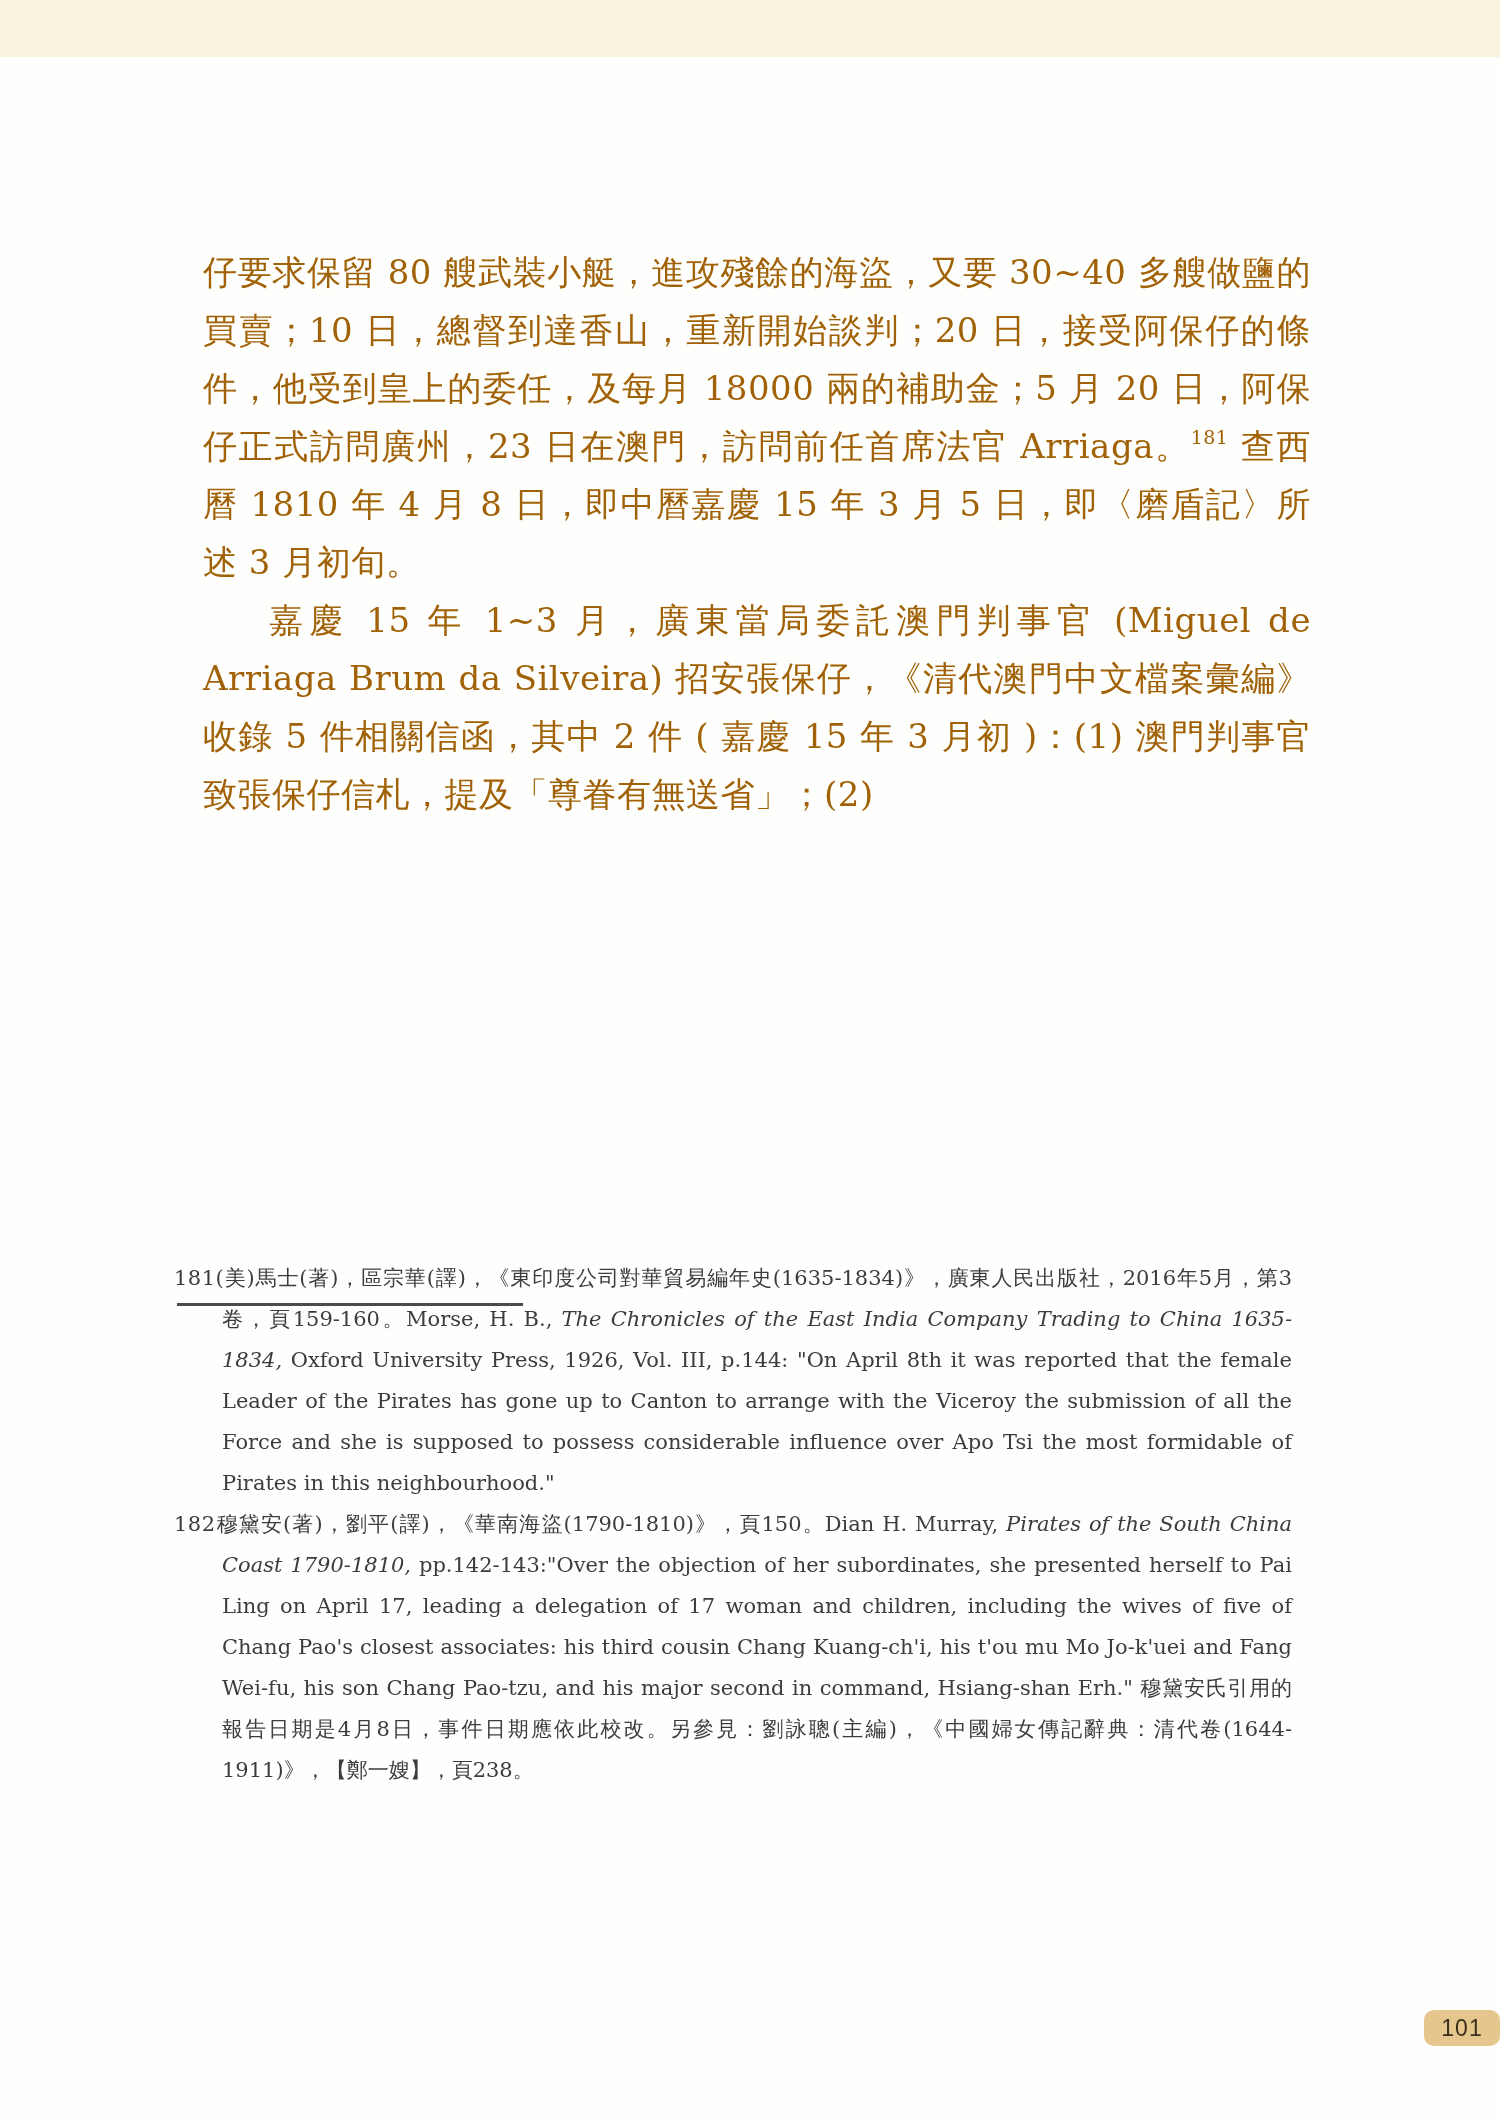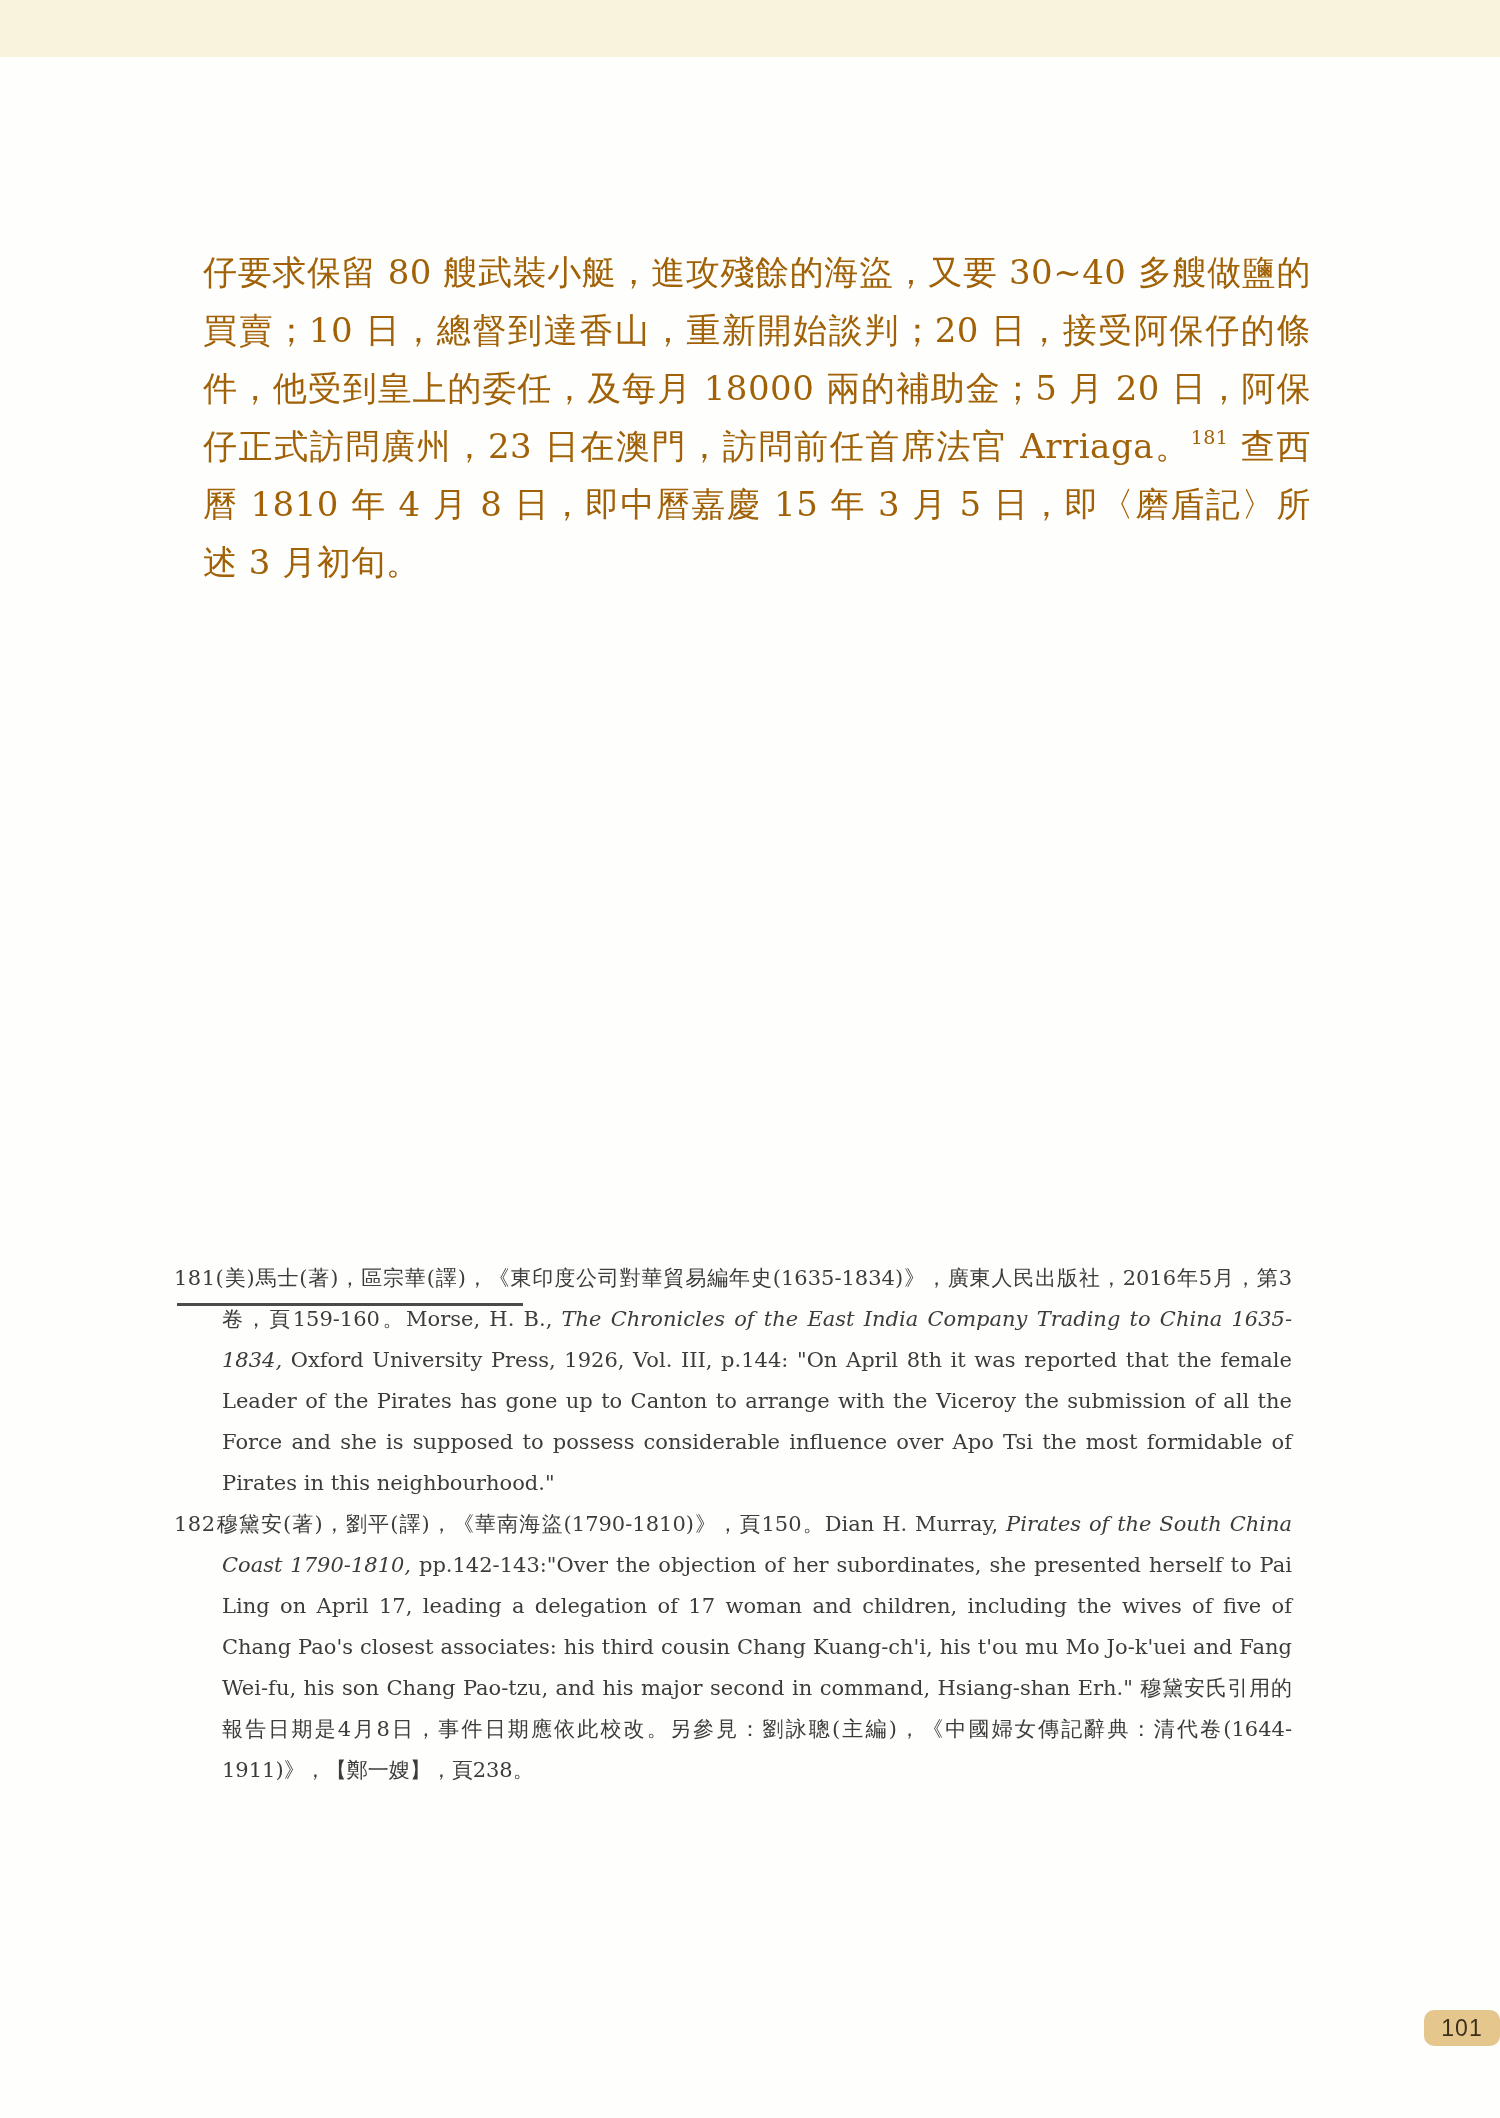--- a/index.html
+++ b/index.html
@@ -84,20 +84,21 @@
   }
 </style>
 </head>
 <body>
 
 <div class="page">
   <div class="top-band" style="background: rgb(248, 243, 220);"></div>
 
   <div class="body-text" id="body-text">
       <p class=""><span>仔要求保留 80 艘武裝小艇，進攻殘餘的海盜，又要 30~40 多艘做鹽的買賣；10 日，總督到達香山，重新開始談判；20 日，接受阿保仔的條件，他受到皇上的委任，及每月 18000 兩的補助金；5 月 20 日，阿保仔正式訪問廣州，23 日在澳門，訪問前任首席法官 Arriaga。</span><sup>181</sup><span> 查西曆 1810 年 4 月 8 日，即中曆嘉慶 15 年 3 月 5 日，即〈磨盾記〉所述 3 月初旬。</span></p>
+      <p class="indent"><span>嘉慶 15 年 1~3 月，廣東當局委託澳門判事官 (Miguel de Arriaga Brum da Silveira) 招安張保仔，《清代澳門中文檔案彙編》收錄 5 件相關信函，其中 2 件 ( 嘉慶 15 年 3 月初 )：(1) 澳門判事官致張保仔信札，提及「尊眷有無送省」；(2)</span></p>
     </div>
 
   <div class="fn-sep"></div>
 
   <div class="footnotes" id="footnotes">
       <p class="footnote"><span class="fn-label">181</span><span>(美)馬士(著)，區宗華(譯)，《東印度公司對華貿易編年史(1635-1834)》，廣東人民出版社，2016年5月，第3卷，頁159-160。Morse, H. B., </span><i>The Chronicles of the East India Company Trading to China 1635-1834,</i><span> Oxford University Press, 1926, Vol. III, p.144: "On April 8th it was reported that the female Leader of the Pirates has gone up to Canton to arrange with the Viceroy the submission of all the Force and she is supposed to possess considerable influence over Apo Tsi the most formidable of Pirates in this neighbourhood."</span></p>
       <p class="footnote"><span class="fn-label">182</span><span>穆黛安(著)，劉平(譯)，《華南海盜(1790-1810)》，頁150。Dian H. Murray, </span><i>Pirates of the South China Coast 1790-1810,</i><span> pp.142-143:"Over the objection of her subordinates, she presented herself to Pai Ling on April 17, leading a delegation of 17 woman and children, including the wives of five of Chang Pao's closest associates: his third cousin Chang Kuang-ch'i, his t'ou mu Mo Jo-k'uei and Fang Wei-fu, his son Chang Pao-tzu, and his major second in command, Hsiang-shan Erh." 穆黛安氏引用的報告日期是4月8日，事件日期應依此校改。另參見：劉詠聰(主編)，《中國婦女傳記辭典：清代卷(1644-1911)》，【鄭一嫂】，頁238。</span></p>
     </div>
 
   <div class="page-num-box" style="background: rgb(229, 199, 142);">

